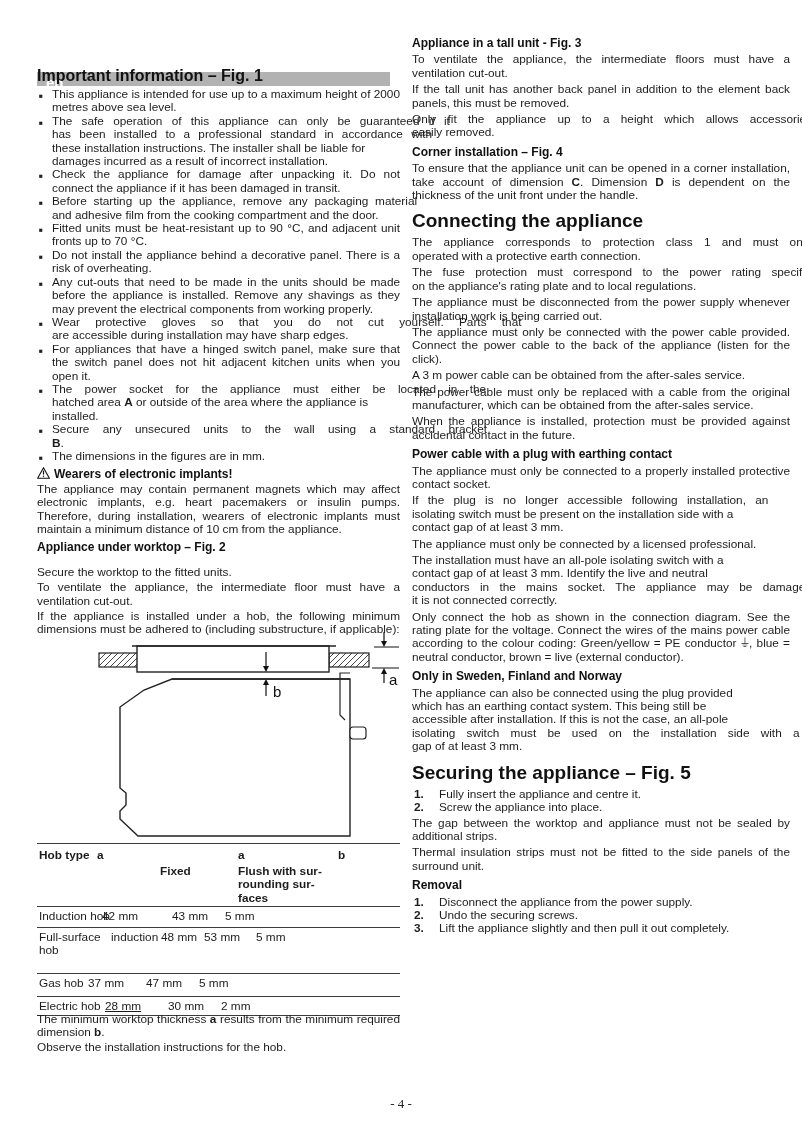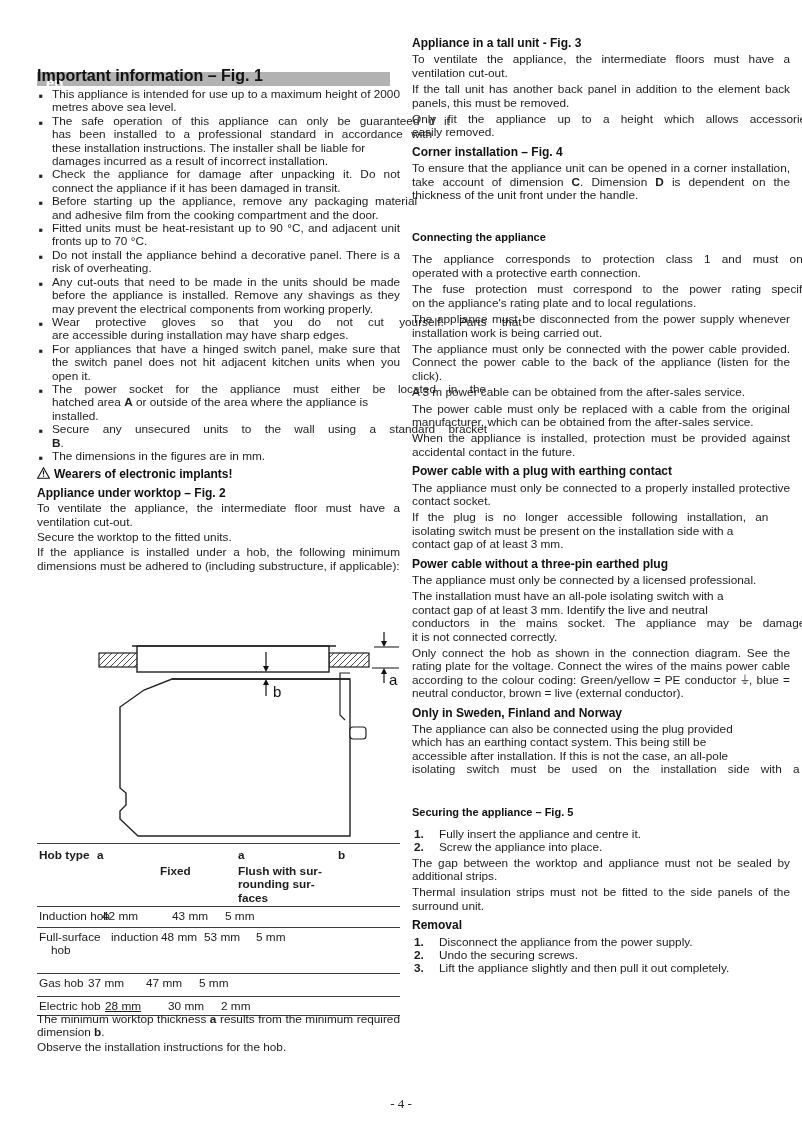--- a/index.html
+++ b/index.html
@@ -9,32 +9,32 @@
   
   #left-col{position:absolute;left:37px;top:0;width:363px;height:1134px;}
   #right-col{position:absolute;left:412px;top:37px;width:378px;}
   
   #lang-badge{position:absolute;left:0;top:40px;width:344px;height:14px;background:#b2b2b2;
               color:#ffffff;font-weight:bold;font-size:15px;line-height:22px;padding-left:9px;margin-top:32px;}
   
   .h-big{font-size:16px;line-height:18px;font-weight:bold;color:#111;}
   #left-h1{position:absolute;left:0;top:67px;}
   .h-sub{font-size:12px;font-weight:bold;margin:6px 0 3px 0;color:#111;}
-  .h-main{font-size:11px;line-height:19px;font-weight:bold;margin:26px 0 6px 0;color:#111;}
+  .h-main{font-size:19px;line-height:19px;font-weight:bold;margin:9px 0 6px 0;color:#111;}
   
   #left-flow{position:absolute;left:0;top:88px;width:363px;}
   .bullet{position:relative;padding-left:15px;text-align:justify;}
   .bullet::before{content:"■";position:absolute;left:2px;top:1px;font-size:6.5px;color:#222;}
   .para{margin:0 0 3px 0;text-align:justify;}
   .tight{margin:0 0 2px 0;}
   .ln{white-space:nowrap;}
   .b{font-weight:bold;}
   #implants-h{margin-top:4px;margin-bottom:1px;}
   #implants-h .warn{margin-right:4px;vertical-align:-1px;}
-  #worktop-h{margin-top:5px;margin-bottom:2px;}
+  #worktop-h{margin-top:5px;margin-bottom:11px;}
   
   #lb2 .ln:nth-child(1){word-spacing:6px;}
   #lb2 .ln:nth-child(2){word-spacing:5px;}
   #lb4 .ln:nth-child(1){word-spacing:3.5px;}
   #lb7 .ln:nth-child(1){word-spacing:12px;}
   #lb9 .ln:nth-child(1){word-spacing:9px;}
   #lb10 .ln:nth-child(1){word-spacing:10px;}
   #rc-onlyfit .ln:nth-child(1){word-spacing:8px;}
   #rc-c1 .ln:nth-child(1){word-spacing:8px;}
   #rc-c2 .ln:nth-child(1){word-spacing:7px;}
@@ -55,21 +55,21 @@
   #thead .wrap .ln{white-space:nowrap;}
   #trow1{height:20px;}
   #trow2{height:45px;}
   #trow3{height:22px;}
   #trow4{height:18px;}
   
   #thead .c0{left:2px;} #thead .c1{left:60px;} #thead .c2{left:201px;} #thead .c3{left:301px;}
   #thead .s1{left:123px;} #thead .s2{left:201px;}
   #trow1 .c0{left:2px;} #trow1 .c1{left:65px;} #trow1 .c2{left:135px;} #trow1 .c3{left:188px;}
   #trow2 .c0{left:2px;} #trow2 .c0b{left:74px;top:3px;text-align:right;} #trow2 .c1{left:124px;} #trow2 .c2{left:167px;} #trow2 .c3{left:219px;}
-  #trow2 .c0c{left:2px;top:16px;margin-left:12px;}
+  #trow2 .c0c{left:2px;top:16px;}
   #trow3 .c0{left:2px;} #trow3 .c1{left:51px;} #trow3 .c2{left:109px;} #trow3 .c3{left:162px;}
   #trow4 .c0{left:2px;} #trow4 .c1{left:68px;text-decoration:underline;} #trow4 .c2{left:131px;} #trow4 .c3{left:184px;}
   
   #table-notes{position:absolute;left:0;top:1013px;width:363px;}
   #table-notes .para{margin:0 0 1px 0;}
   
   #right-col .h-sub:first-child{margin-top:0;}
   .step{position:relative;padding-left:27px;margin:0;}
   .step .num{position:absolute;left:2px;font-weight:bold;}
   
@@ -120,24 +120,25 @@
         </div>
       <div class="bullet">The dimensions in the figures are in mm.</div>
 
       <div class="h-sub" id="implants-h">
         <svg class="warn" width="13" height="12" viewBox="0 0 13 12">
           <path d="M6.5 0.8 L12.4 11.2 L0.6 11.2 Z" fill="none" stroke="#111" stroke-width="1.1"></path>
           <rect x="5.9" y="3.6" width="1.2" height="4" fill="#111"></rect>
           <rect x="5.9" y="8.6" width="1.2" height="1.2" fill="#111"></rect>
         </svg><span>Wearers of electronic implants!</span>
       </div>
+      <div class="para">The appliance may contain permanent magnets which may affect electronic implants, e.g. heart pacemakers or insulin pumps. Therefore, during installation, wearers of electronic implants must maintain a minimum distance of 10 cm from the appliance.</div>
 
       <div class="h-sub" id="worktop-h">Appliance under worktop – Fig. 2</div>
+      <div class="para tight">Secure the worktop to the fitted units.</div>
       <div class="para tight">To ventilate the appliance, the intermediate floor must have a ventilation cut-out.</div>
-      <div class="para tight">Secure the worktop to the fitted units.</div>
       <div class="para tight">If the appliance is installed under a hob, the following minimum dimensions must be adhered to (including substructure, if applicable):</div>
     </div>
 
     <div id="figure2">
       <svg width="345" height="212" viewBox="0 -12 345 212">
         <defs>
           <pattern id="hatch" width="6" height="6" patternUnits="userSpaceOnUse">
             <path d="M0,6 L6,0" stroke="#333" stroke-width="0.9"></path>
           </pattern>
         </defs>
@@ -249,36 +250,36 @@
     <div class="para">When the appliance is installed, protection must be provided against accidental contact in the future.</div>
 
     <div class="h-sub">Power cable with a plug with earthing contact</div>
     <div class="para">The appliance must only be connected to a properly installed protective contact socket.</div>
     <div class="para" id="rc-plug2">
         <div class="ln">If the plug is no longer accessible following installation, an</div>
         <div class="ln">isolating switch must be present on the installation side with a</div>
         <div class="ln">contact gap of at least 3 mm.</div>
       </div>
 
-    <div class="h-sub">Power cable without a three-pin earthed plug</div>
     <div class="para">The appliance must only be connected by a licensed professional.</div>
     <div class="para" id="rc-noplug2">
         <div class="ln">The installation must have an all-pole isolating switch with a</div>
         <div class="ln">contact gap of at least 3 mm. Identify the live and neutral</div>
         <div class="ln">conductors in the mains socket. The appliance may be damaged if</div>
         <div class="ln">it is not connected correctly.</div>
       </div>
     <div class="para">Only connect the hob as shown in the connection diagram. See the rating plate for the voltage. Connect the wires of the mains power cable according to the colour coding: Green/yellow = PE conductor ⏚, blue = neutral conductor, brown = live (external conductor).</div>
 
     <div class="h-sub">Only in Sweden, Finland and Norway</div>
     <div class="para" id="rc-sweden">
         <div class="ln">The appliance can also be connected using the plug provided</div>
         <div class="ln">which has an earthing contact system. This being still be</div>
         <div class="ln">accessible after installation. If this is not the case, an all-pole</div>
         <div class="ln">isolating switch must be used on the installation side with a contact</div>
+        <div class="ln">gap of at least 3 mm.</div>
       </div>
 
     <div class="h-main">Securing the appliance – Fig. 5</div>
     <div class="step">
       <span class="num">1.</span>
       <span>Fully insert the appliance and centre it.</span>
     </div>
     <div class="step">
       <span class="num">2.</span>
       <span>Screw the appliance into place.</span>

